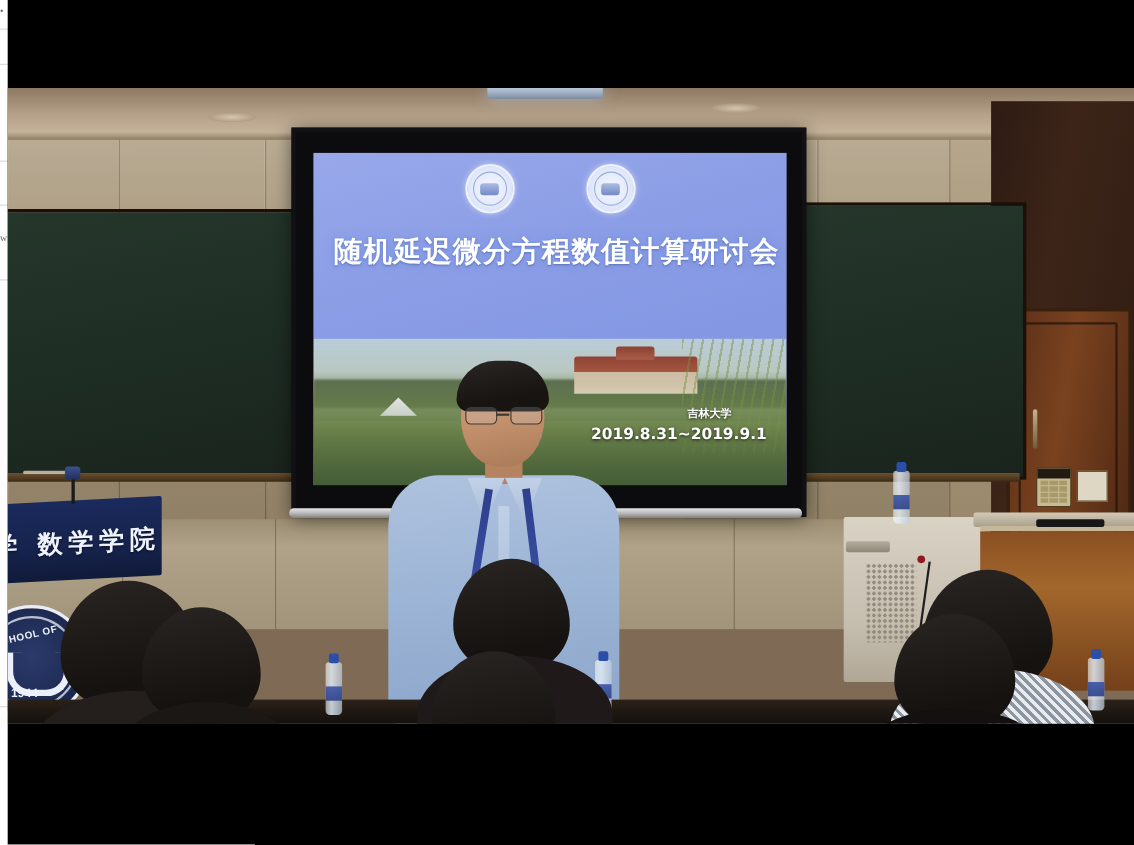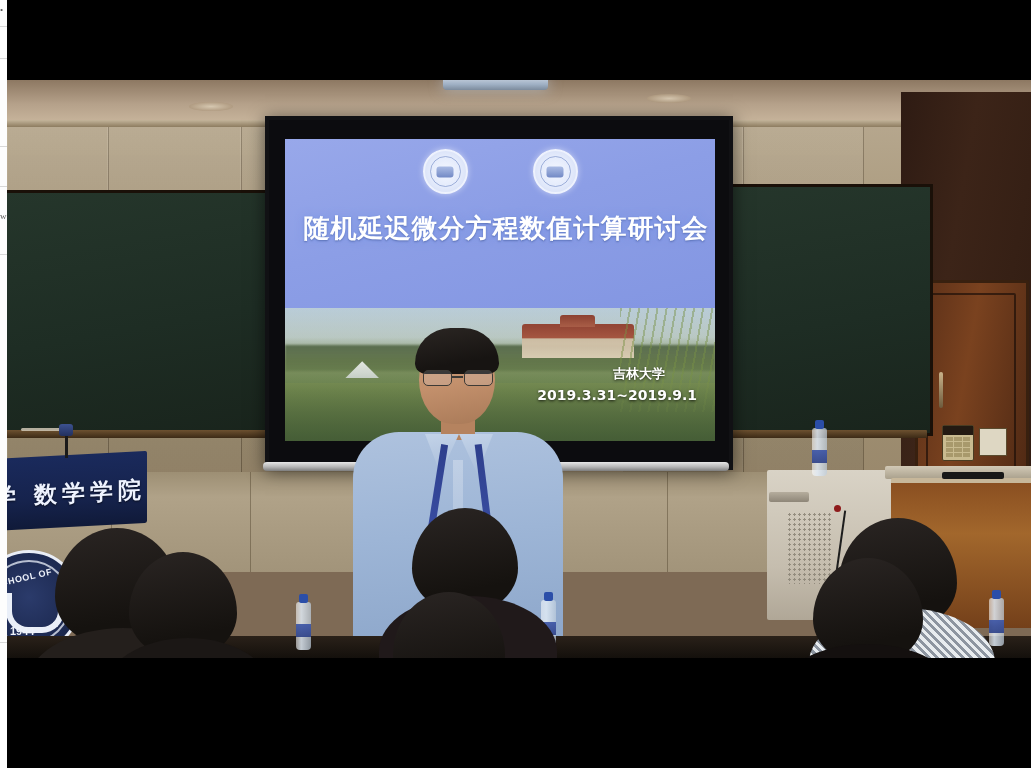--- a/index.html
+++ b/index.html
@@ -278,21 +278,21 @@
   }
   .slide-willow {
     position:absolute; right:0; top:0; width:95px; height:78%;
     background: repeating-linear-gradient(100deg, rgba(120,145,70,.45) 0 2px, rgba(0,0,0,0) 2px 9px);
     filter: blur(.4px);
   }
   .slide-sub {
     position: absolute;
     right: 50px; bottom: 58px;
     color: #ffffff;
-    font-size: 13px;
+    font-size: 10px;
     font-weight: bold;
     text-shadow: 0 1px 3px rgba(0,0,0,.75);
     font-family: "DejaVu Sans", sans-serif;
     text-align: left;
   }
   .slide-date {
     position: absolute;
     right: 18px; bottom: 38px;
     color: #ffffff;
     font-size: 14px;
@@ -614,21 +614,21 @@
             </div>
             <div class="slide-title">随机延迟微分方程数值计算研讨会</div>
           </div>
           <div class="slide-photo">
             <div class="slide-treeline"></div>
             <div class="slide-building"></div>
             <div class="slide-tent"></div>
             <div class="slide-willow"></div>
             <div class="slide-pond"></div>
             <div class="slide-sub">吉林大学</div>
-            <div class="slide-date">2019.3.31~2019.9.1</div>
+            <div class="slide-date">2019.8.31~2019.9.1</div>
           </div>
         </div>
       </div>
       <div class="screen-roll"></div>
 
       <div class="av-cabinet"></div>
       <div class="av-slot"></div>
       <div class="av-grille"></div>
       <div class="mic-stand"></div>
       <div class="mic-head"></div>

